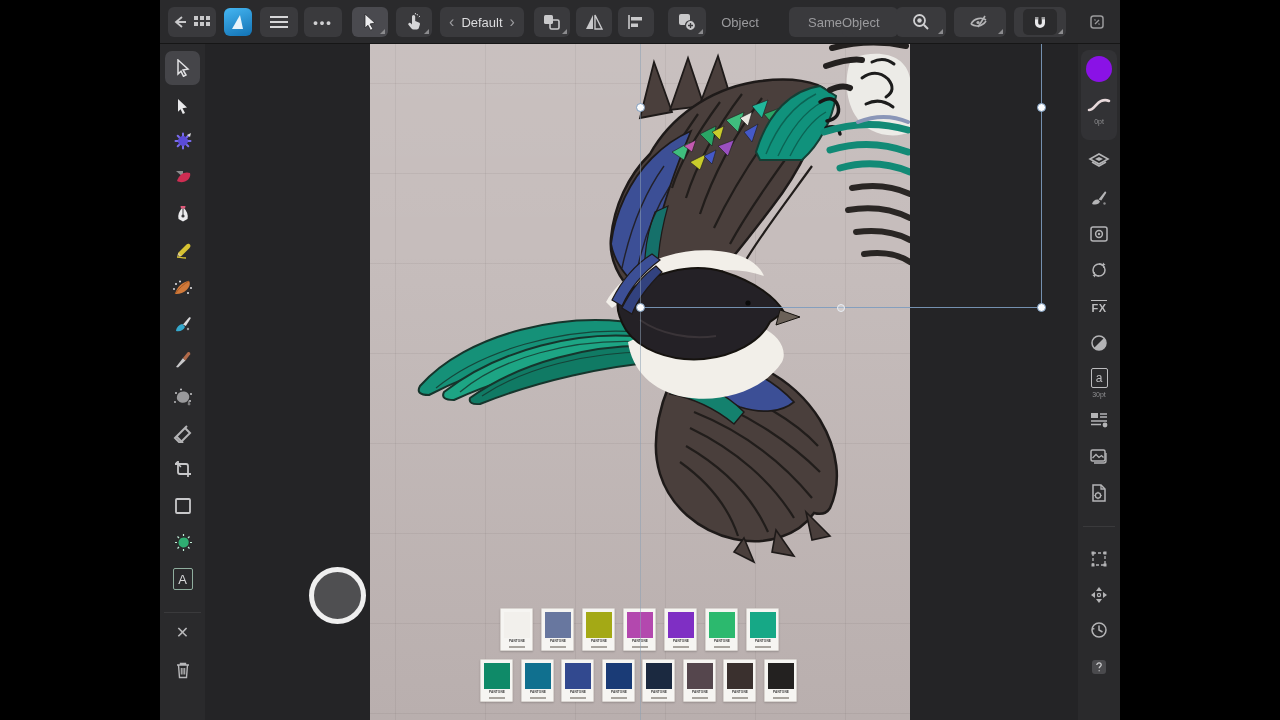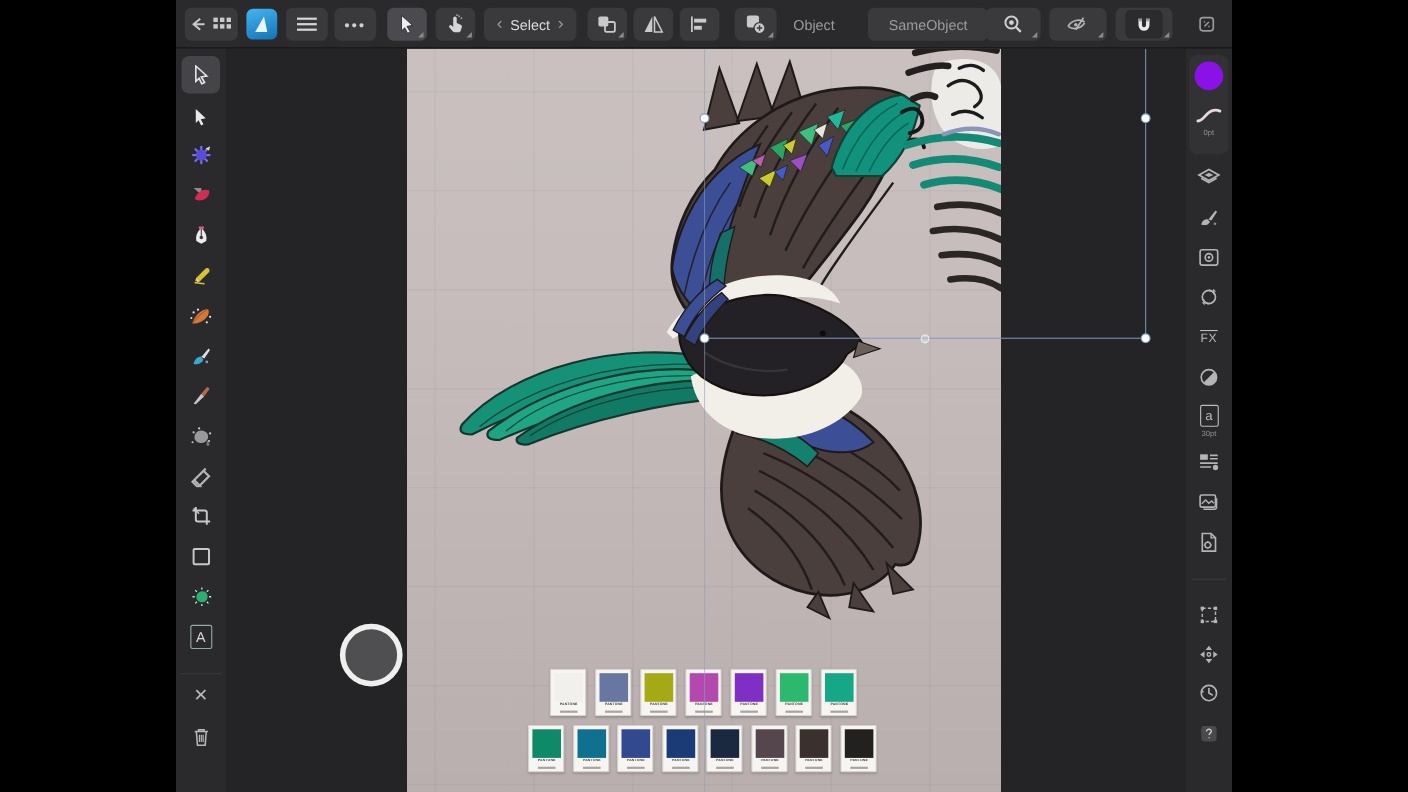--- a/index.html
+++ b/index.html
@@ -34,21 +34,21 @@
           justify-content:center; border-radius:7px; }
   .tool.sel { background:#454549; }
   .lsep { position:absolute; left:4px; width:37px; height:1px; background:#3a3a3c; }
 
   
   .rstrip { position:absolute; left:918px; top:44px; width:42px; height:676px; background:#2a2a2c; z-index:30; }
   .rp-top { position:absolute; left:3px; top:6px; width:36px; height:90px; background:#323235; border-radius:8px; }
   .rp { position:absolute; left:4px; width:34px; height:30px; display:flex; align-items:center; justify-content:center; }
   .rp-lbl { position:absolute; left:0; width:42px; text-align:center; font-size:7px; color:#8e8e91; }
   .fill-dot { width:26px; height:26px; border-radius:50%; background:#8a12e6; }
-  .fx-text { font-size:11px; font-weight:normal; color:#bcbcbe; border-top:1.5px solid #bcbcbe; padding-top:1px; letter-spacing:.5px; }
+  .fx-text { font-size:11px; font-weight:bold; color:#bcbcbe; border-top:1.5px solid #bcbcbe; padding-top:1px; letter-spacing:.5px; }
   .char-a { width:17px; height:20px; border:1.5px solid #bcbcbe; border-radius:2px; display:flex; align-items:center;
             justify-content:center; font-size:12px; color:#bcbcbe; }
   .rsep { position:absolute; left:5px; width:32px; height:1px; background:#3a3a3c; }
 
   
   .canvas { position:absolute; left:45px; top:44px; width:873px; height:676px; background:#242426; overflow:hidden; }
   .artboard { position:absolute; left:165px; top:0; width:540px; height:676px;
               background-color:#c6bdbc;
               background-image:linear-gradient(rgba(90,78,78,.09) 1px, transparent 1px),
                                linear-gradient(90deg, rgba(90,78,78,.09) 1px, transparent 1px);
@@ -117,21 +117,21 @@
 
     <div class="tbtn corner" style="left:236px;width:36px;">
       <svg width="20" height="20" viewBox="0 0 20 20">
         <path d="M8 9 V4.5 a1.6 1.6 0 0 1 3.2 0 V9 l3.6 1.4 c1 .4 1.4 1.2 1.1 2.2 l-1 3.2 c-.3 1-1 1.6-2.1 1.6 H9.5 c-.8 0-1.5-.3-2-.9 L4.6 13 c-.6-.7-.4-1.7.4-2.1 .6-.3 1.4-.1 1.8.4 l1.2 1.2 Z" fill="#d6d6d8"></path>
         <path d="M13 2 l.6 1.4 M16 4 l-1.2 1 M11.5 1 l-.2 1.4" stroke="#d6d6d8" stroke-width="1" fill="none"></path>
       </svg>
     </div>
 
     <div class="tbtn" style="left:280px;width:84px;">
       <span class="chev">‹</span>
-      <span class="preset-txt">Select</span>
+      <span class="preset-txt">Default</span>
       <span class="chev">›</span>
     </div>
 
     <div class="tbtn corner" style="left:374px;width:36px;">
       <svg width="20" height="18" viewBox="0 0 20 18">
         <rect x="2" y="2" width="9" height="9" rx="1.5" fill="#c9c9cb"></rect>
         <rect x="8" y="7" width="9" height="9" rx="1.5" fill="none" stroke="#c9c9cb" stroke-width="1.6"></rect>
       </svg>
     </div>
 

